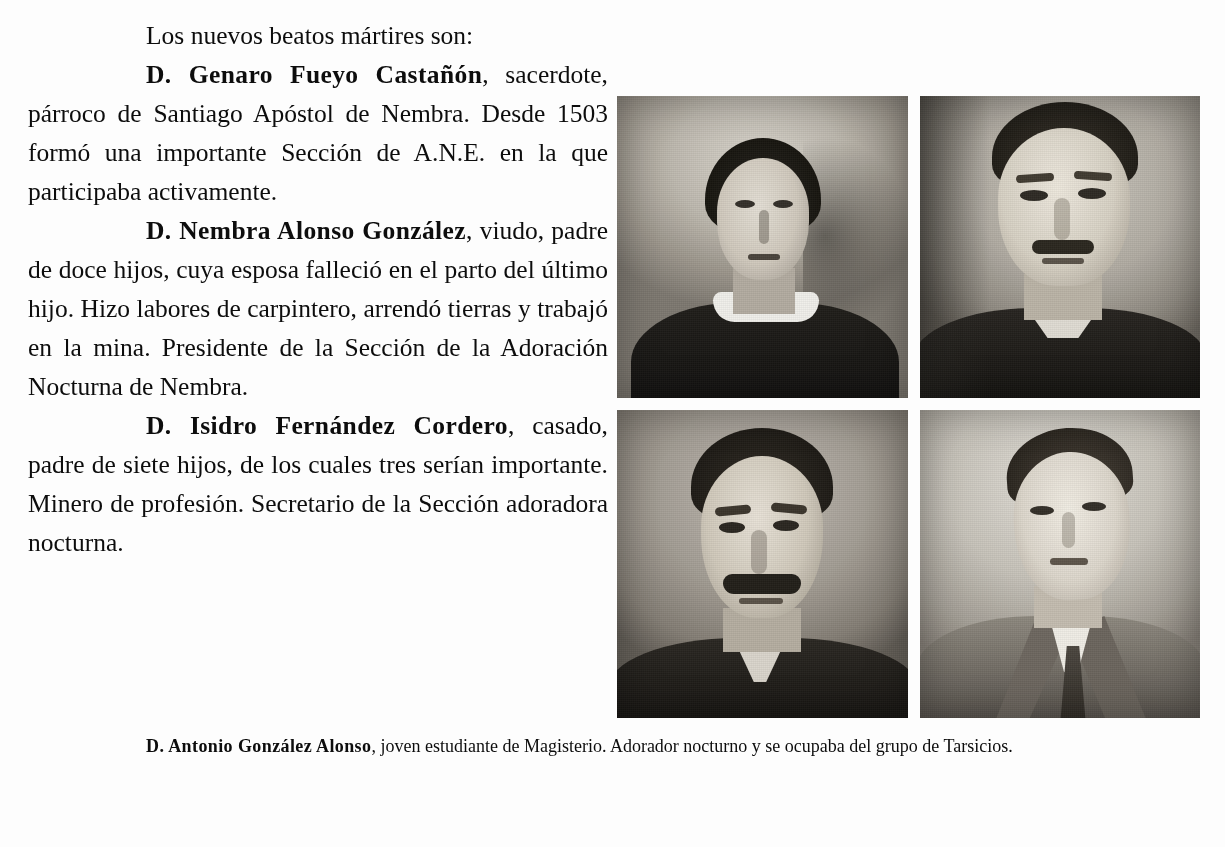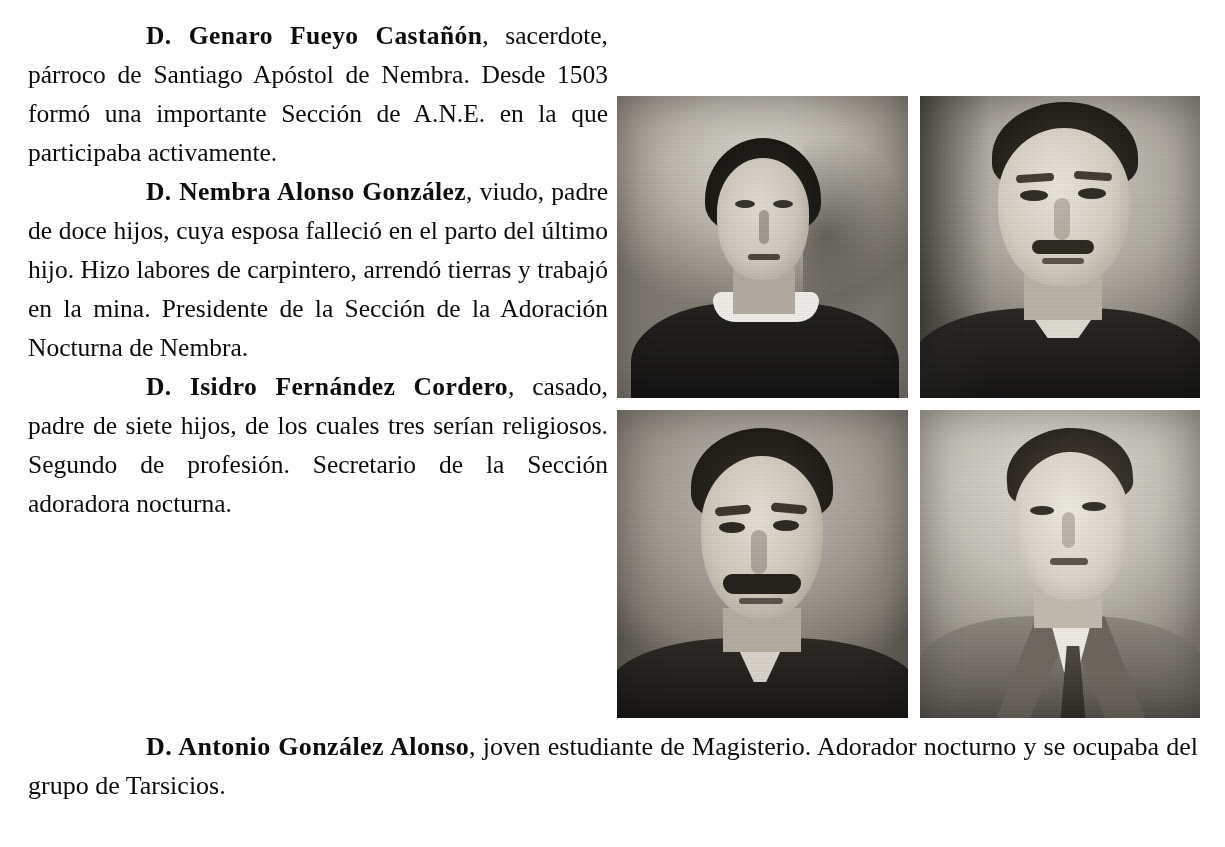--- a/index.html
+++ b/index.html
@@ -54,21 +54,21 @@
   .para + .para { margin-top: 0px; }
 
   
   .text-wide {
     position: absolute;
     left: 28px;
     top: 727px;
     width: 1170px;
   }
   .text-wide .para {
-    font-size: 26px;
+    font-size: 18px;
     line-height: 39px;
   }
 
   
   .photo-grid {
     position: absolute;
     left: 617px;
     top: 96px;
     width: 581px;
     height: 622px;
@@ -254,26 +254,27 @@
     pointer-events: none;
   }
 </style>
 </head>
 <body>
 
 <div id="page">
 
   <div class="text-col">
 
+    <p class="para lead">Los nuevos beatos mártires son:</p>
 
     <p class="para first-line-indent"><span class="name">D. Genaro Fueyo Castañón</span><span>,</span> <span>sacerdote, párroco de Santiago Apóstol de Nembra. Desde 1503 formó una importante Sección de A.N.E. en la que participaba activamente.</span></p>
 
     <p class="para first-line-indent"><span class="name">D. Nembra Alonso González</span><span>,</span> <span>viudo, padre de doce hijos, cuya esposa falleció en el parto del último hijo. Hizo labores de carpintero, arrendó tierras y trabajó en la mina. Presidente de la Sección de la Adoración Nocturna de Nembra.</span></p>
 
-    <p class="para first-line-indent"><span class="name">D. Isidro Fernández Cordero</span><span>,</span> <span>casado, padre de siete hijos, de los cuales tres serían religiosos. Segundo de profesión. Secretario de la Sección adoradora nocturna.</span></p>
+    <p class="para first-line-indent"><span class="name">D. Isidro Fernández Cordero</span><span>,</span> <span>casado, padre de siete hijos, de los cuales tres serían importante. Minero de profesión. Secretario de la Sección adoradora nocturna.</span></p>
 
   </div>
 
   <div class="photo-grid">
 
     <div class="photo photo-1">
       <div class="frame p1-bg">
         <div class="p1-shadow"></div>
         <div class="p1-body"></div>
         <div class="p1-collar"></div>

